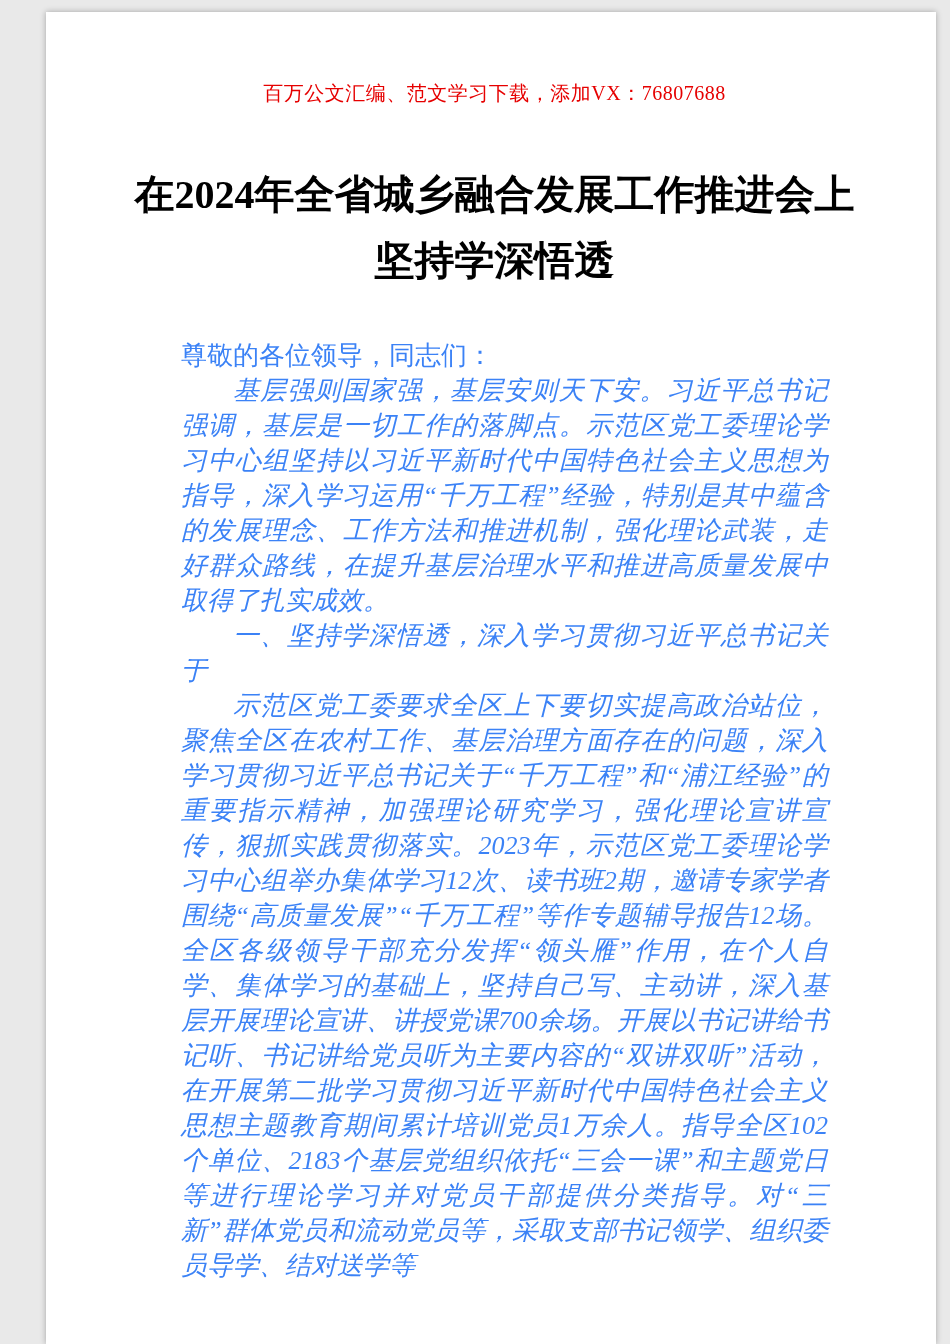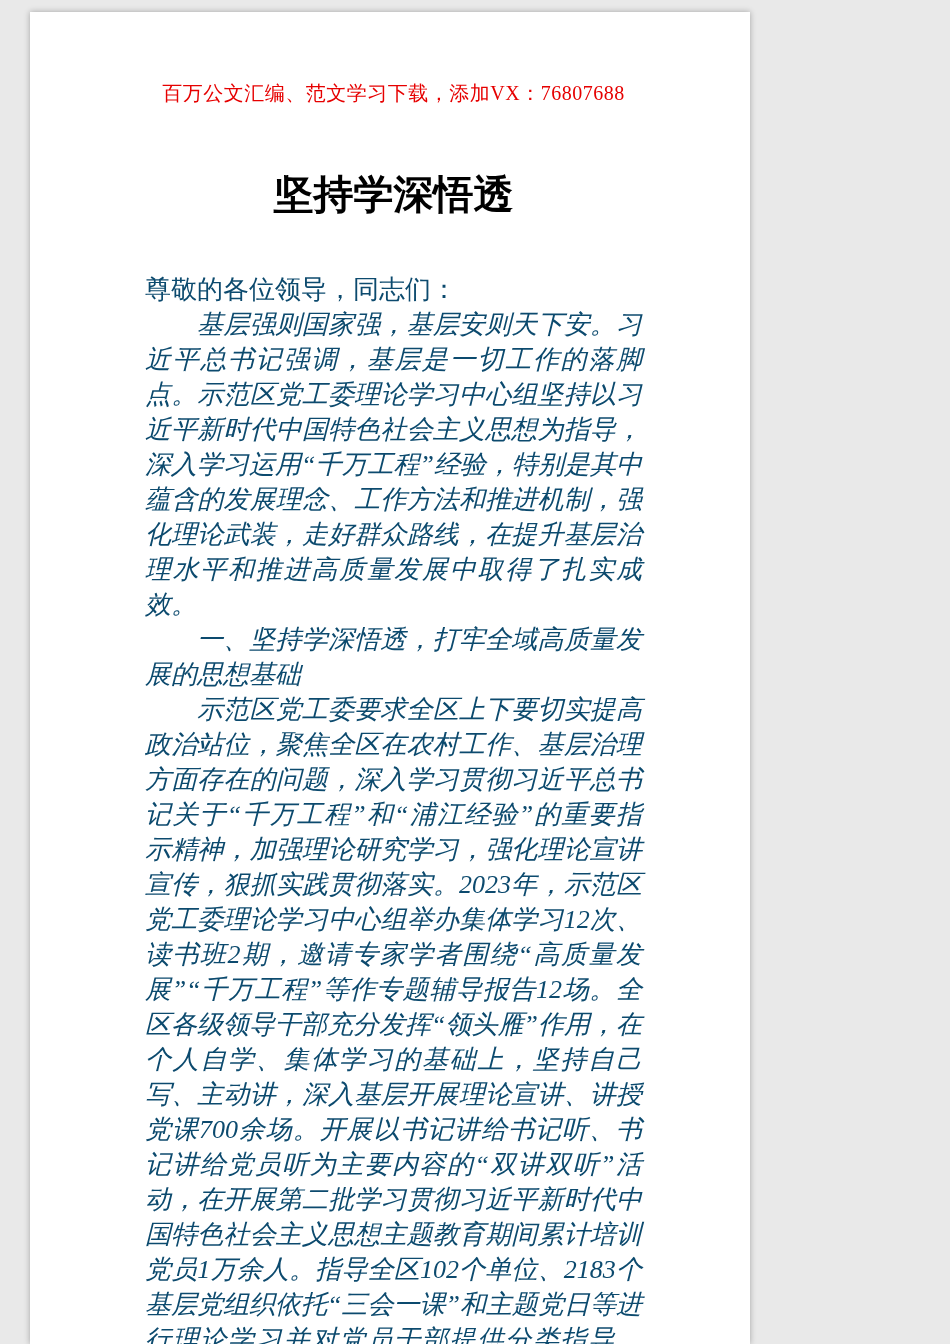--- a/index.html
+++ b/index.html
@@ -9,23 +9,23 @@
   body {
     width: 950px;
     height: 1344px;
     background: #e9e9e9;
     overflow: hidden;
     position: relative;
     font-family: "Liberation Serif", "DejaVu Serif", serif;
   }
   .page {
     position: absolute;
-    left: 30px;
+    left: 46px;
     top: 12px;
-    width: 720px;
+    width: 890px;
     height: 1332px;
     background: #ffffff;
     box-shadow: 0 0 6px rgba(0,0,0,0.30);
     box-sizing: border-box;
     padding: 68px 108px 0 115px;
     overflow: hidden;
   }
   .notice {
     color: #e60000;
     font-size: 20px;
@@ -44,42 +44,44 @@
     color: #000000;
   }
   .title .title-line {
     display: block;
     white-space: nowrap;
   }
   .body {
     margin-top: 44px;
     font-size: 26px;
     line-height: 35px;
-    color: #0c4a6e;
+    color: #3b82f6;
     text-align: justify;
+    margin-left: 20px;
   }
   .body p {
     margin: 0;
   }
   .body p.indent {
     text-indent: 2em;
     font-style: italic;
   }
 </style>
 </head>
 <body>
 
 <div class="page">
 
   <div class="notice">百万公文汇编、范文学习下载，添加VX：76807688</div>
 
   <h1 class="title">
+    <span class="title-line">在2024年全省城乡融合发展工作推进会上</span>
     <span class="title-line">坚持学深悟透</span>
   </h1>
 
   <div class="body">
     <p>尊敬的各位领导，同志们：</p>
     <p class="indent">基层强则国家强，基层安则天下安。习近平总书记强调，基层是一切工作的落脚点。示范区党工委理论学习中心组坚持以习近平新时代中国特色社会主义思想为指导，深入学习运用“千万工程”经验，特别是其中蕴含的发展理念、工作方法和推进机制，强化理论武装，走好群众路线，在提升基层治理水平和推进高质量发展中取得了扎实成效。</p>
-    <p class="indent">一、坚持学深悟透，打牢全域高质量发展的思想基础</p>
+    <p class="indent">一、坚持学深悟透，深入学习贯彻习近平总书记关于</p>
     <p class="indent">示范区党工委要求全区上下要切实提高政治站位，聚焦全区在农村工作、基层治理方面存在的问题，深入学习贯彻习近平总书记关于“千万工程”和“浦江经验”的重要指示精神，加强理论研究学习，强化理论宣讲宣传，狠抓实践贯彻落实。2023年，示范区党工委理论学习中心组举办集体学习12次、读书班2期，邀请专家学者围绕“高质量发展”“千万工程”等作专题辅导报告12场。全区各级领导干部充分发挥“领头雁”作用，在个人自学、集体学习的基础上，坚持自己写、主动讲，深入基层开展理论宣讲、讲授党课700余场。开展以书记讲给书记听、书记讲给党员听为主要内容的“双讲双听”活动，在开展第二批学习贯彻习近平新时代中国特色社会主义思想主题教育期间累计培训党员1万余人。指导全区102个单位、2183个基层党组织依托“三会一课”和主题党日等进行理论学习并对党员干部提供分类指导。对“三新”群体党员和流动党员等，采取支部书记领学、组织委员导学、结对送学等</p>
   </div>
 
 </div>
 
 </body></html>

